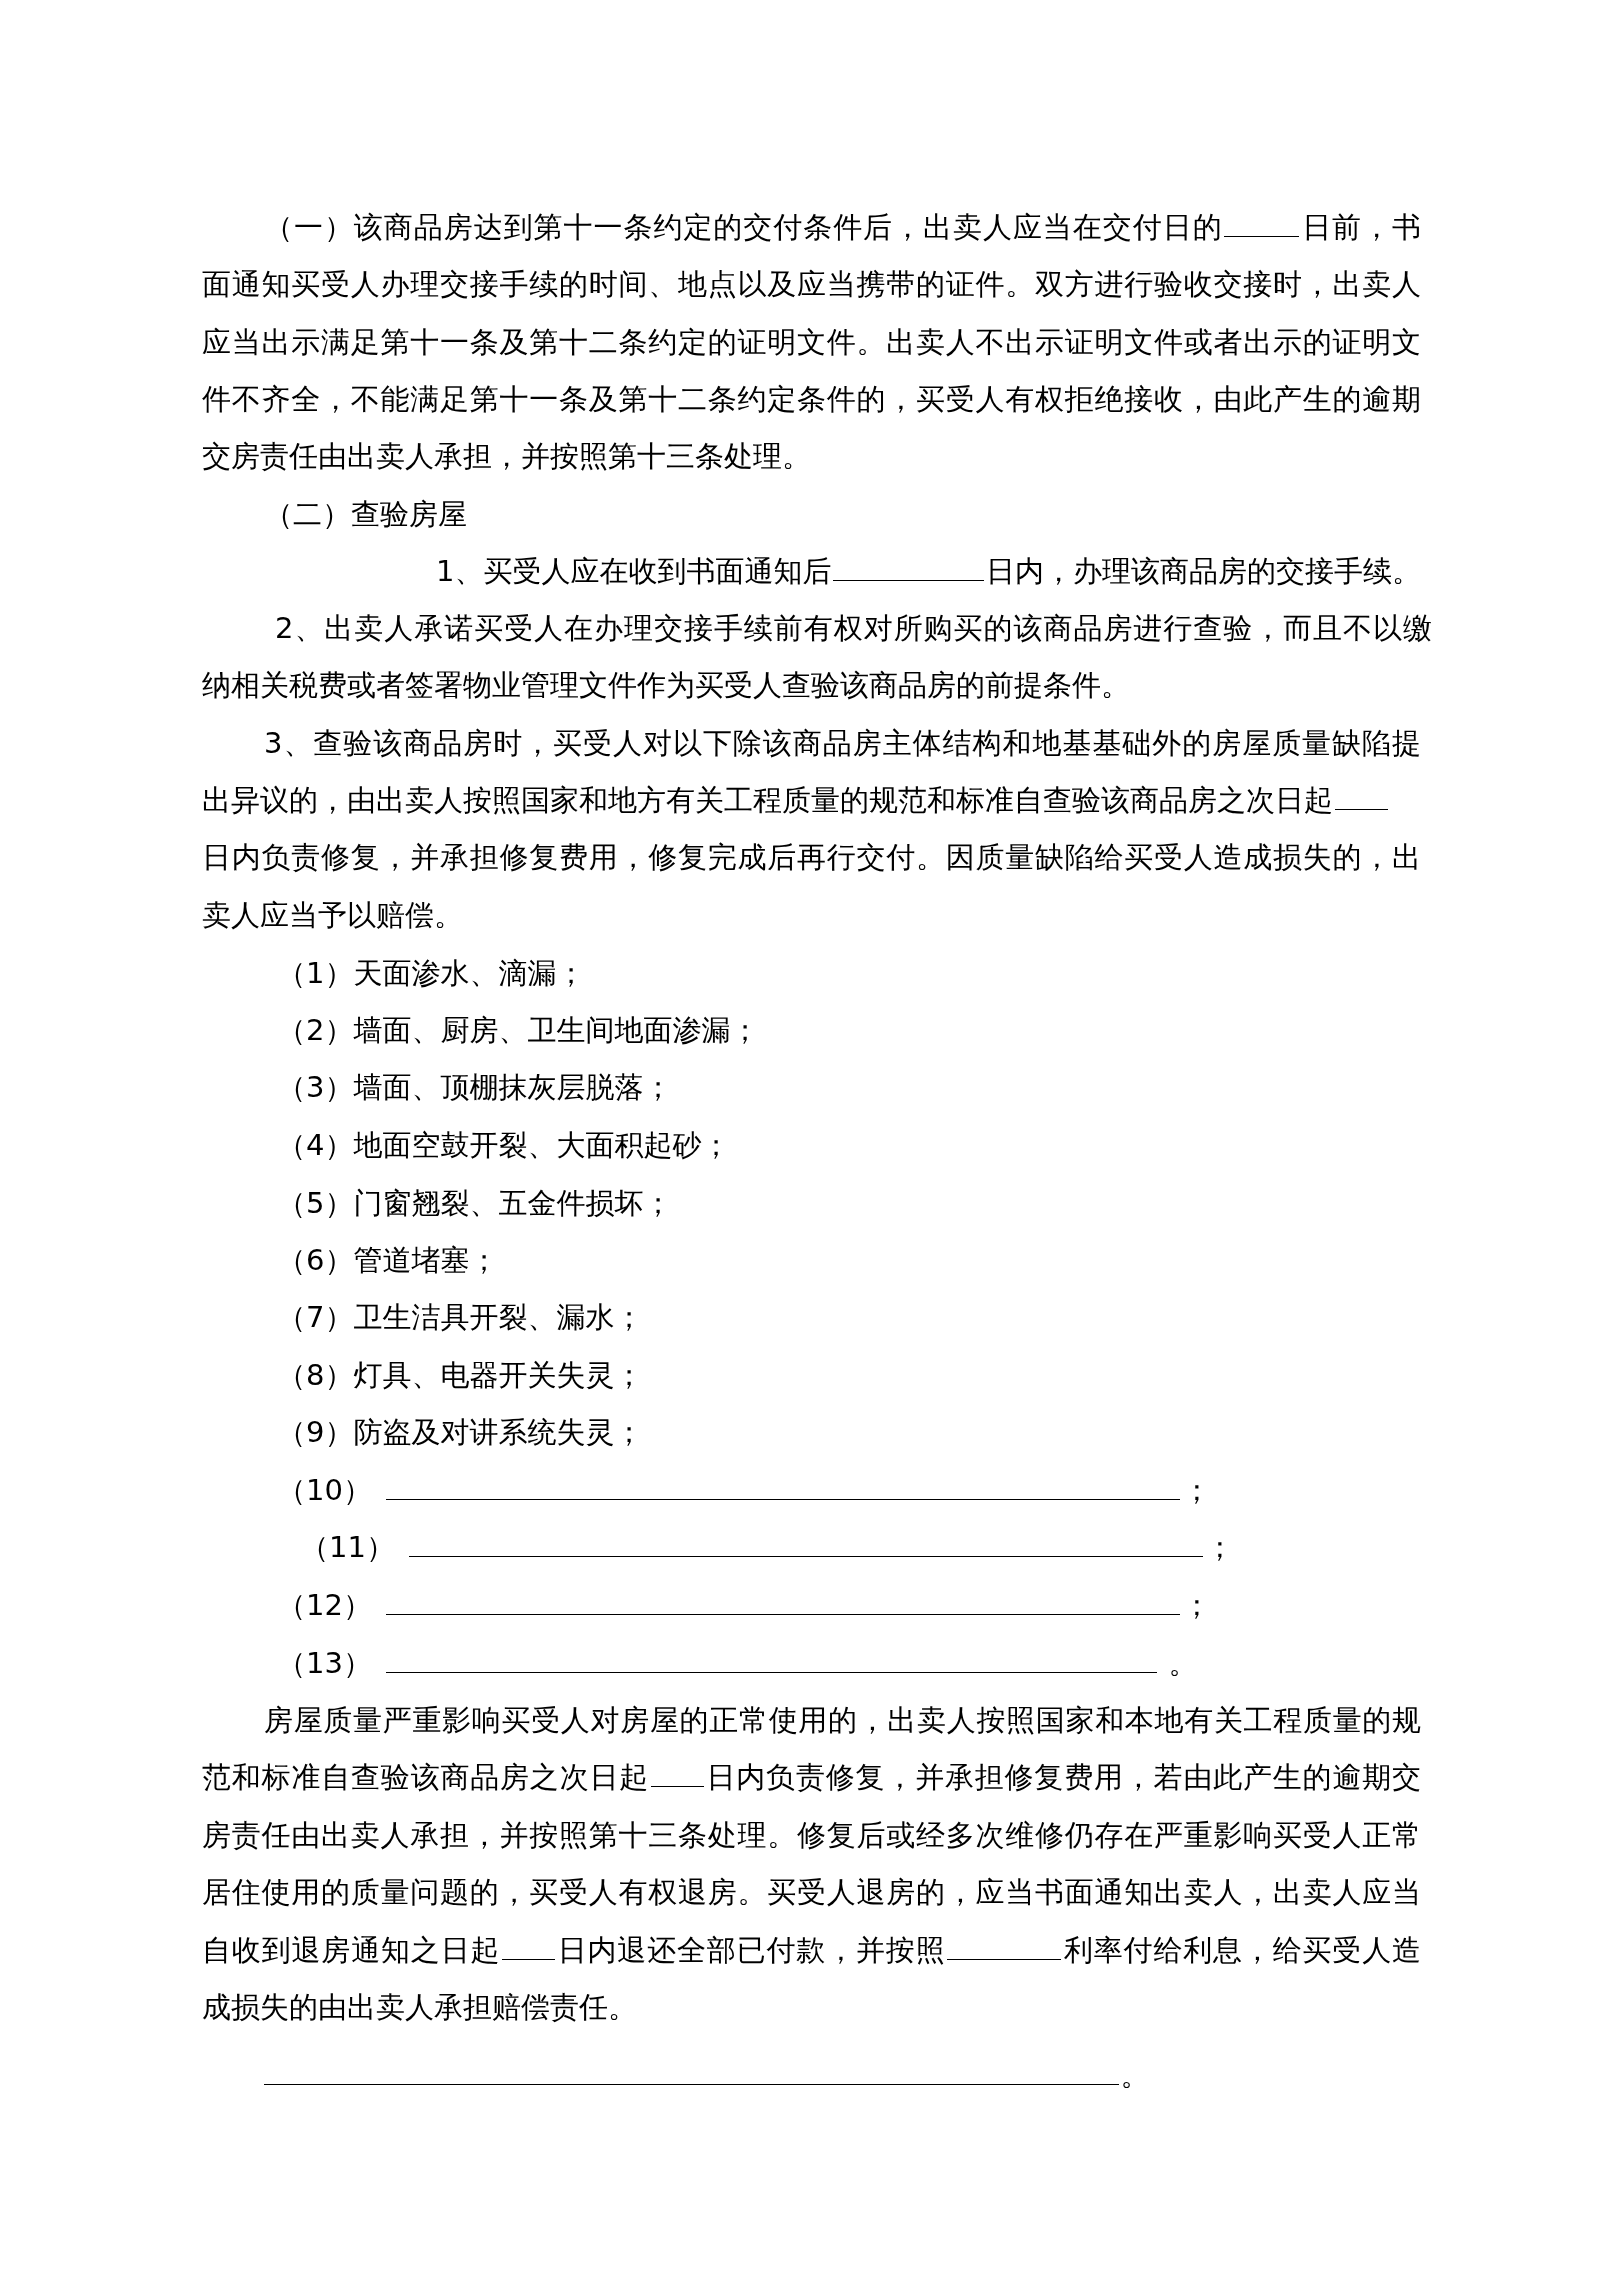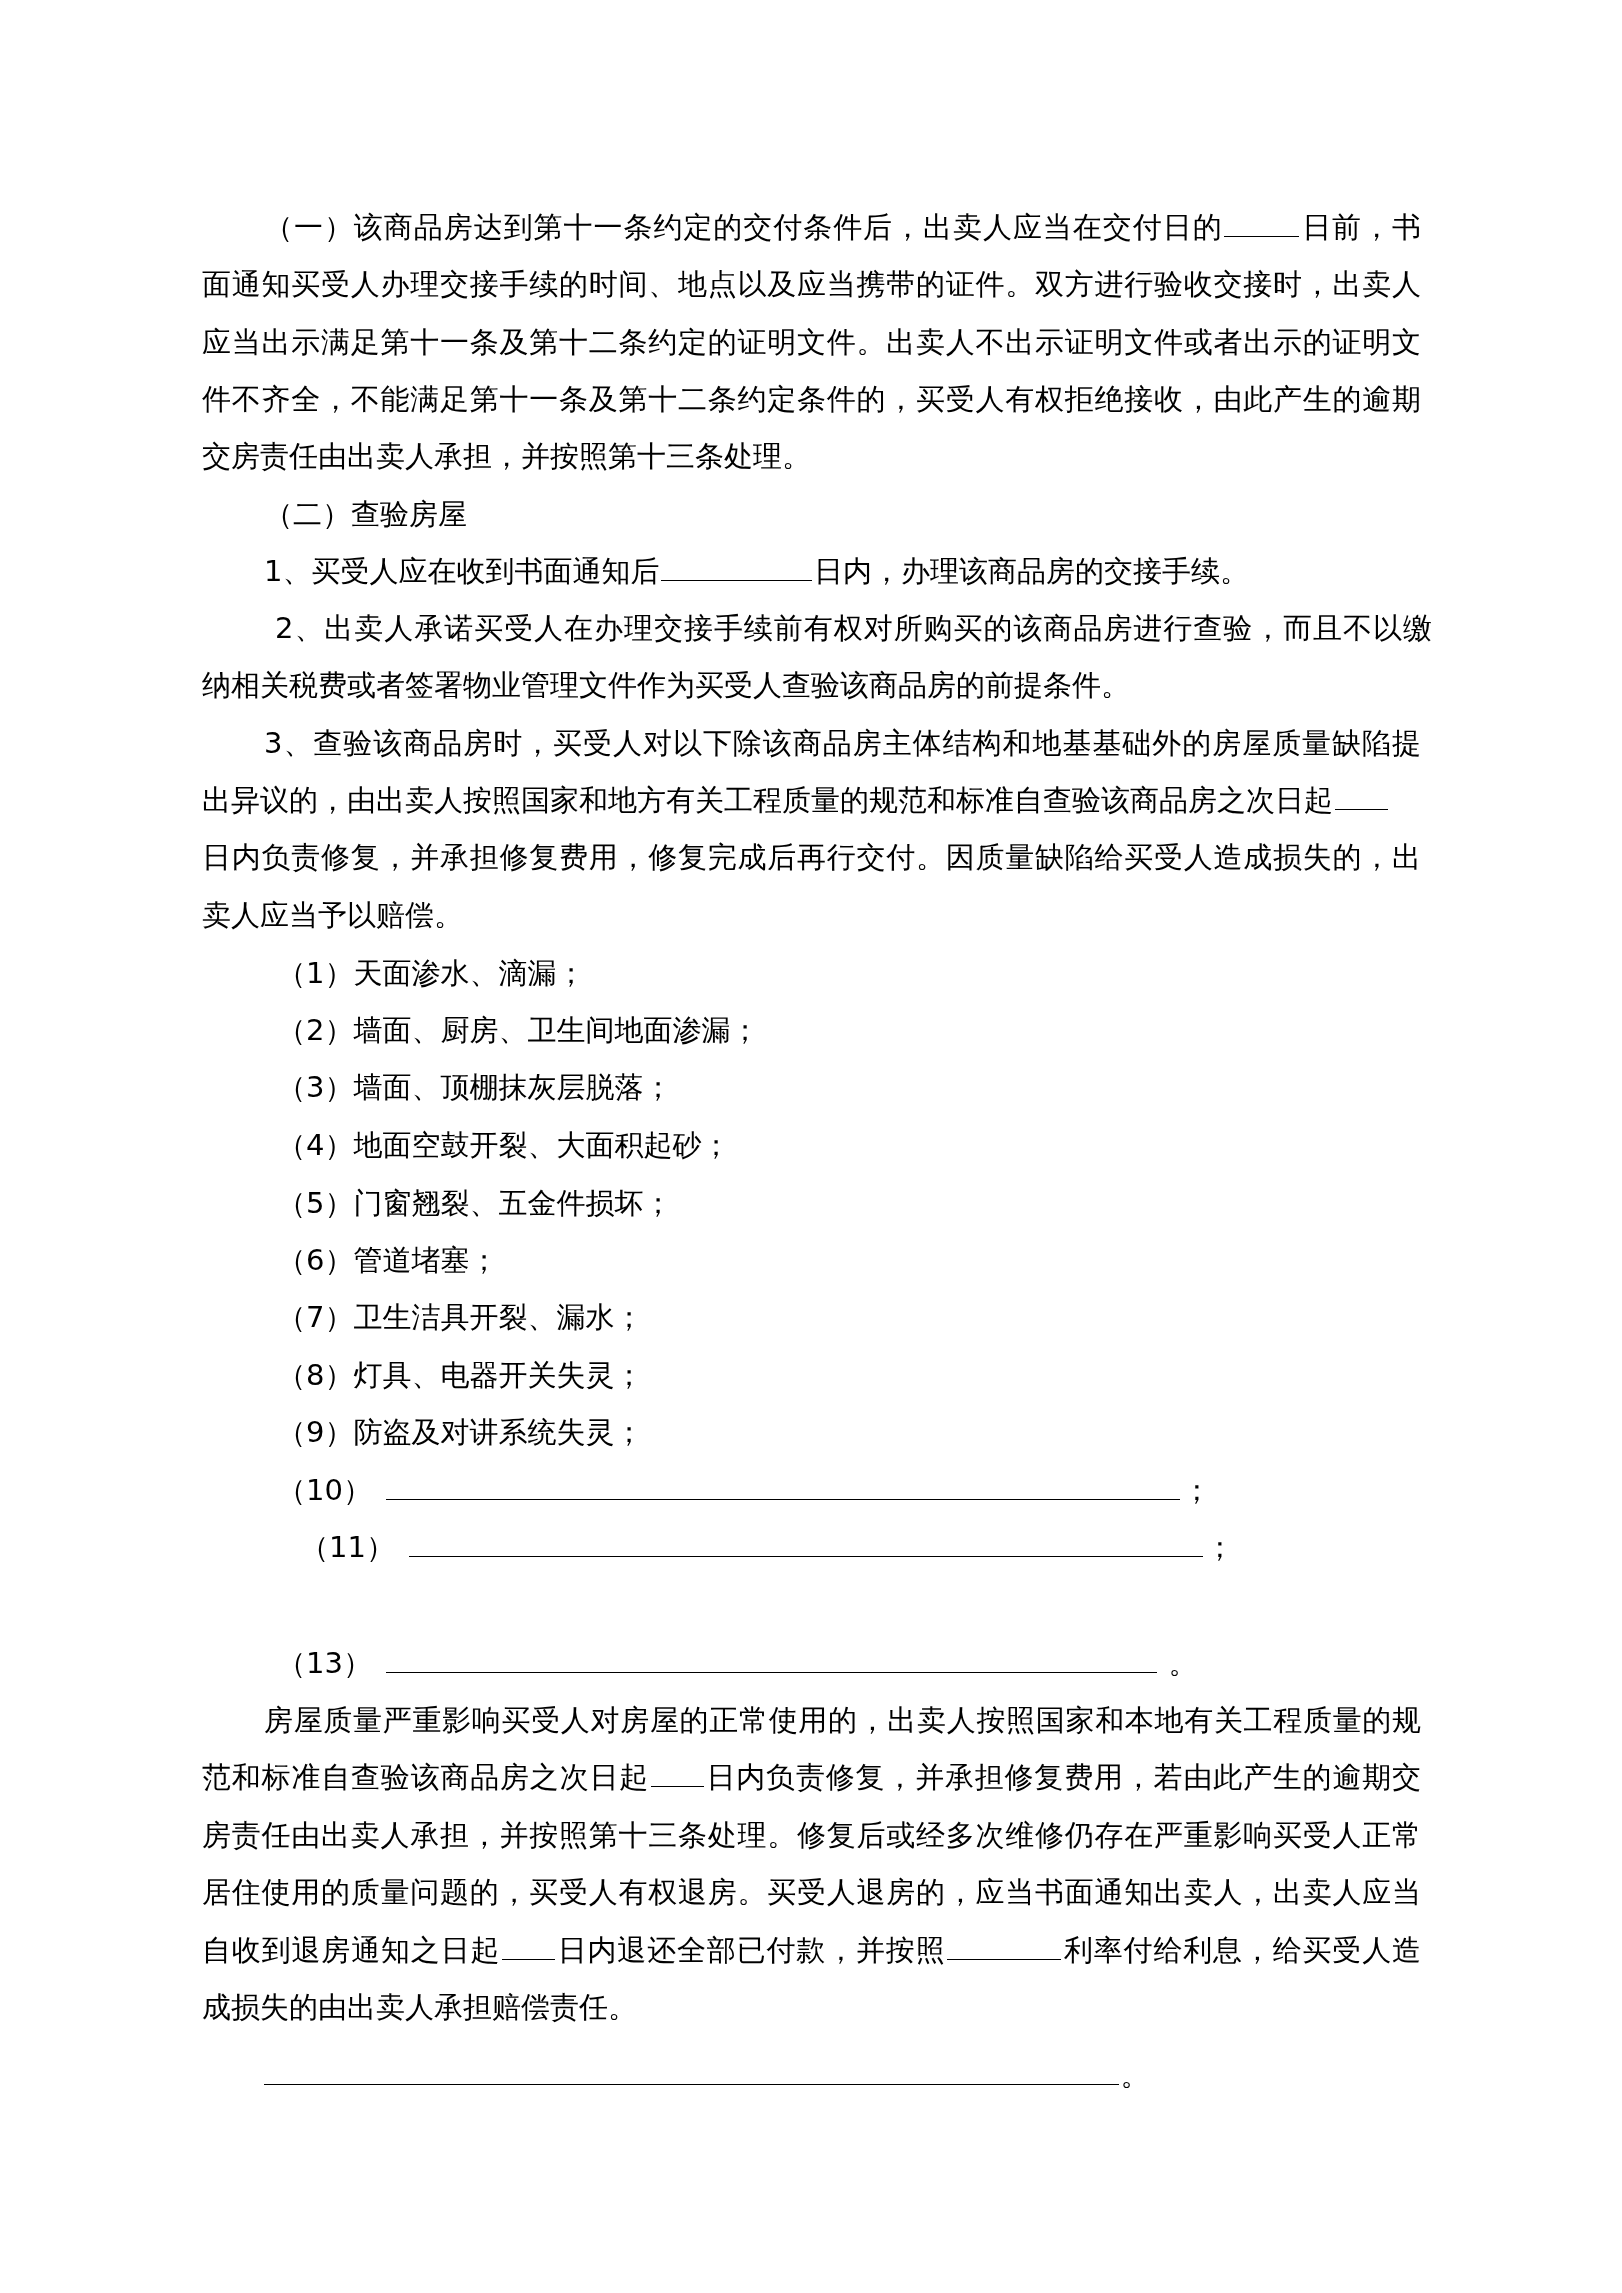--- a/index.html
+++ b/index.html
@@ -28,21 +28,21 @@
   <div class="line full" style="top:198px;">
     <span style="padding-left:62px">（一）该商品房达到第十一条约定的交付条件后，出卖人应当在交付日的</span><span class="blank b-m"></span><span>日前，书</span>
   </div>
   <div class="line full" style="top:255px;">面通知买受人办理交接手续的时间、地点以及应当携带的证件。双方进行验收交接时，出卖人</div>
   <div class="line full" style="top:313px;">应当出示满足第十一条及第十二条约定的证明文件。出卖人不出示证明文件或者出示的证明文</div>
   <div class="line full" style="top:370px;">件不齐全，不能满足第十一条及第十二条约定条件的，买受人有权拒绝接收，由此产生的逾期</div>
   <div class="line" style="top:427px;">交房责任由出卖人承担，并按照第十三条处理。</div>
 
   <div class="line ind" style="top:485px;">（二）查验房屋</div>
 
-  <div class="line ind" style="top:542px;">
+  <div class="line ind" style="top:542px;text-align:right;">
     <span>1、买受人应在收到书面通知后</span><span class="blank b-xl"></span><span>日内，办理该商品房的交接手续。</span>
   </div>
 
   <div class="line ind full" style="top:599px;margin-left:11px;">2、出卖人承诺买受人在办理交接手续前有权对所购买的该商品房进行查验，而且不以缴</div>
   <div class="line" style="top:656px;">纳相关税费或者签署物业管理文件作为买受人查验该商品房的前提条件。</div>
 
   <div class="line ind full" style="top:714px;">3、查验该商品房时，买受人对以下除该商品房主体结构和地基基础外的房屋质量缺陷提</div>
   <div class="line" style="top:771px;">
     <span>出异议的，由出卖人按照国家和地方有关工程质量的规范和标准自查验该商品房之次日起</span><span class="blank b-s"></span>
   </div>
@@ -58,20 +58,23 @@
   <div class="line item" style="top:1288px;">（7）卫生洁具开裂、漏水；</div>
   <div class="line item" style="top:1346px;">（8）灯具、电器开关失灵；</div>
   <div class="line item" style="top:1403px;">（9）防盗及对讲系统失灵；</div>
 
   <div class="line item" style="top:1461px;">
     <span>（10）</span><span class="blank b-fill"></span><span>；</span>
   </div>
   <div class="line item" style="top:1518px;margin-left:23px;">
     <span>（11）</span><span class="blank b-fill"></span><span>；</span>
   </div>
+  <div class="line item" style="top:1576px;">
+    <span>（12）</span><span class="blank b-fill"></span><span>；</span>
+  </div>
   <div class="line item" style="top:1634px;">
     <span>（13）</span><span class="blank b-fill13"></span><span> 。</span>
   </div>
 
   <div class="line ind full" style="top:1691px;">房屋质量严重影响买受人对房屋的正常使用的，出卖人按照国家和本地有关工程质量的规</div>
   <div class="line full" style="top:1748px;">
     <span>范和标准自查验该商品房之次日起</span><span class="blank b-s"></span><span>日内负责修复，并承担修复费用，若由此产生的逾期交</span>
   </div>
   <div class="line full" style="top:1806px;">房责任由出卖人承担，并按照第十三条处理。修复后或经多次维修仍存在严重影响买受人正常</div>
   <div class="line full" style="top:1863px;">居住使用的质量问题的，买受人有权退房。买受人退房的，应当书面通知出卖人，出卖人应当</div>

